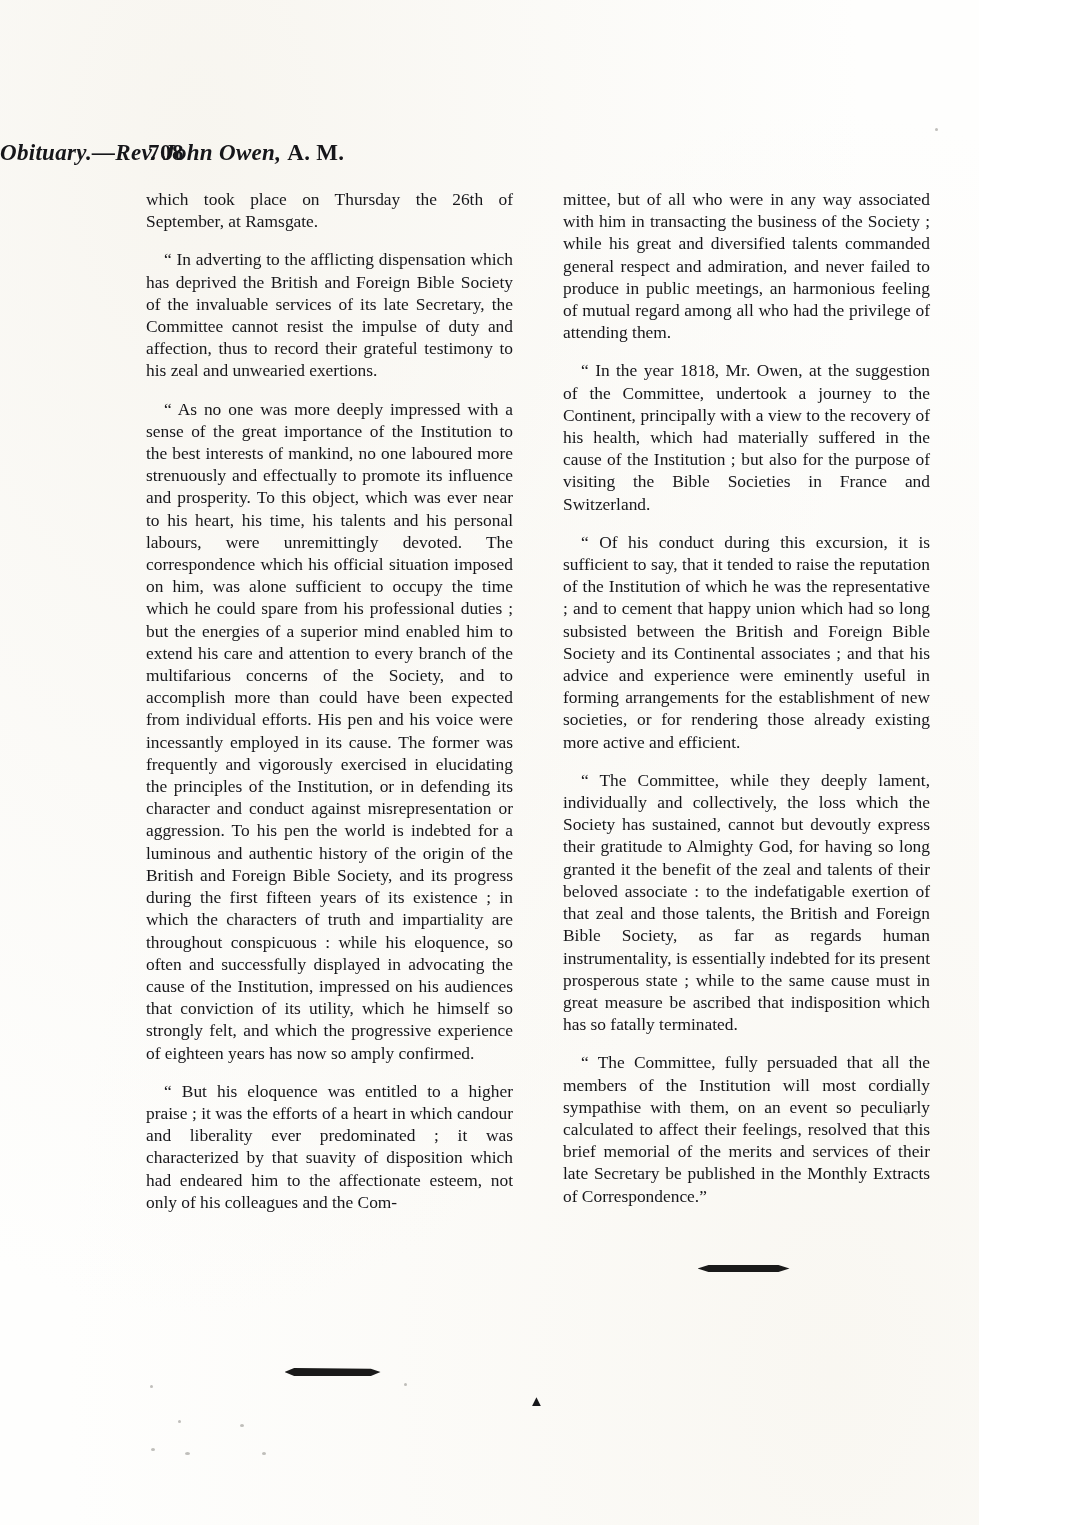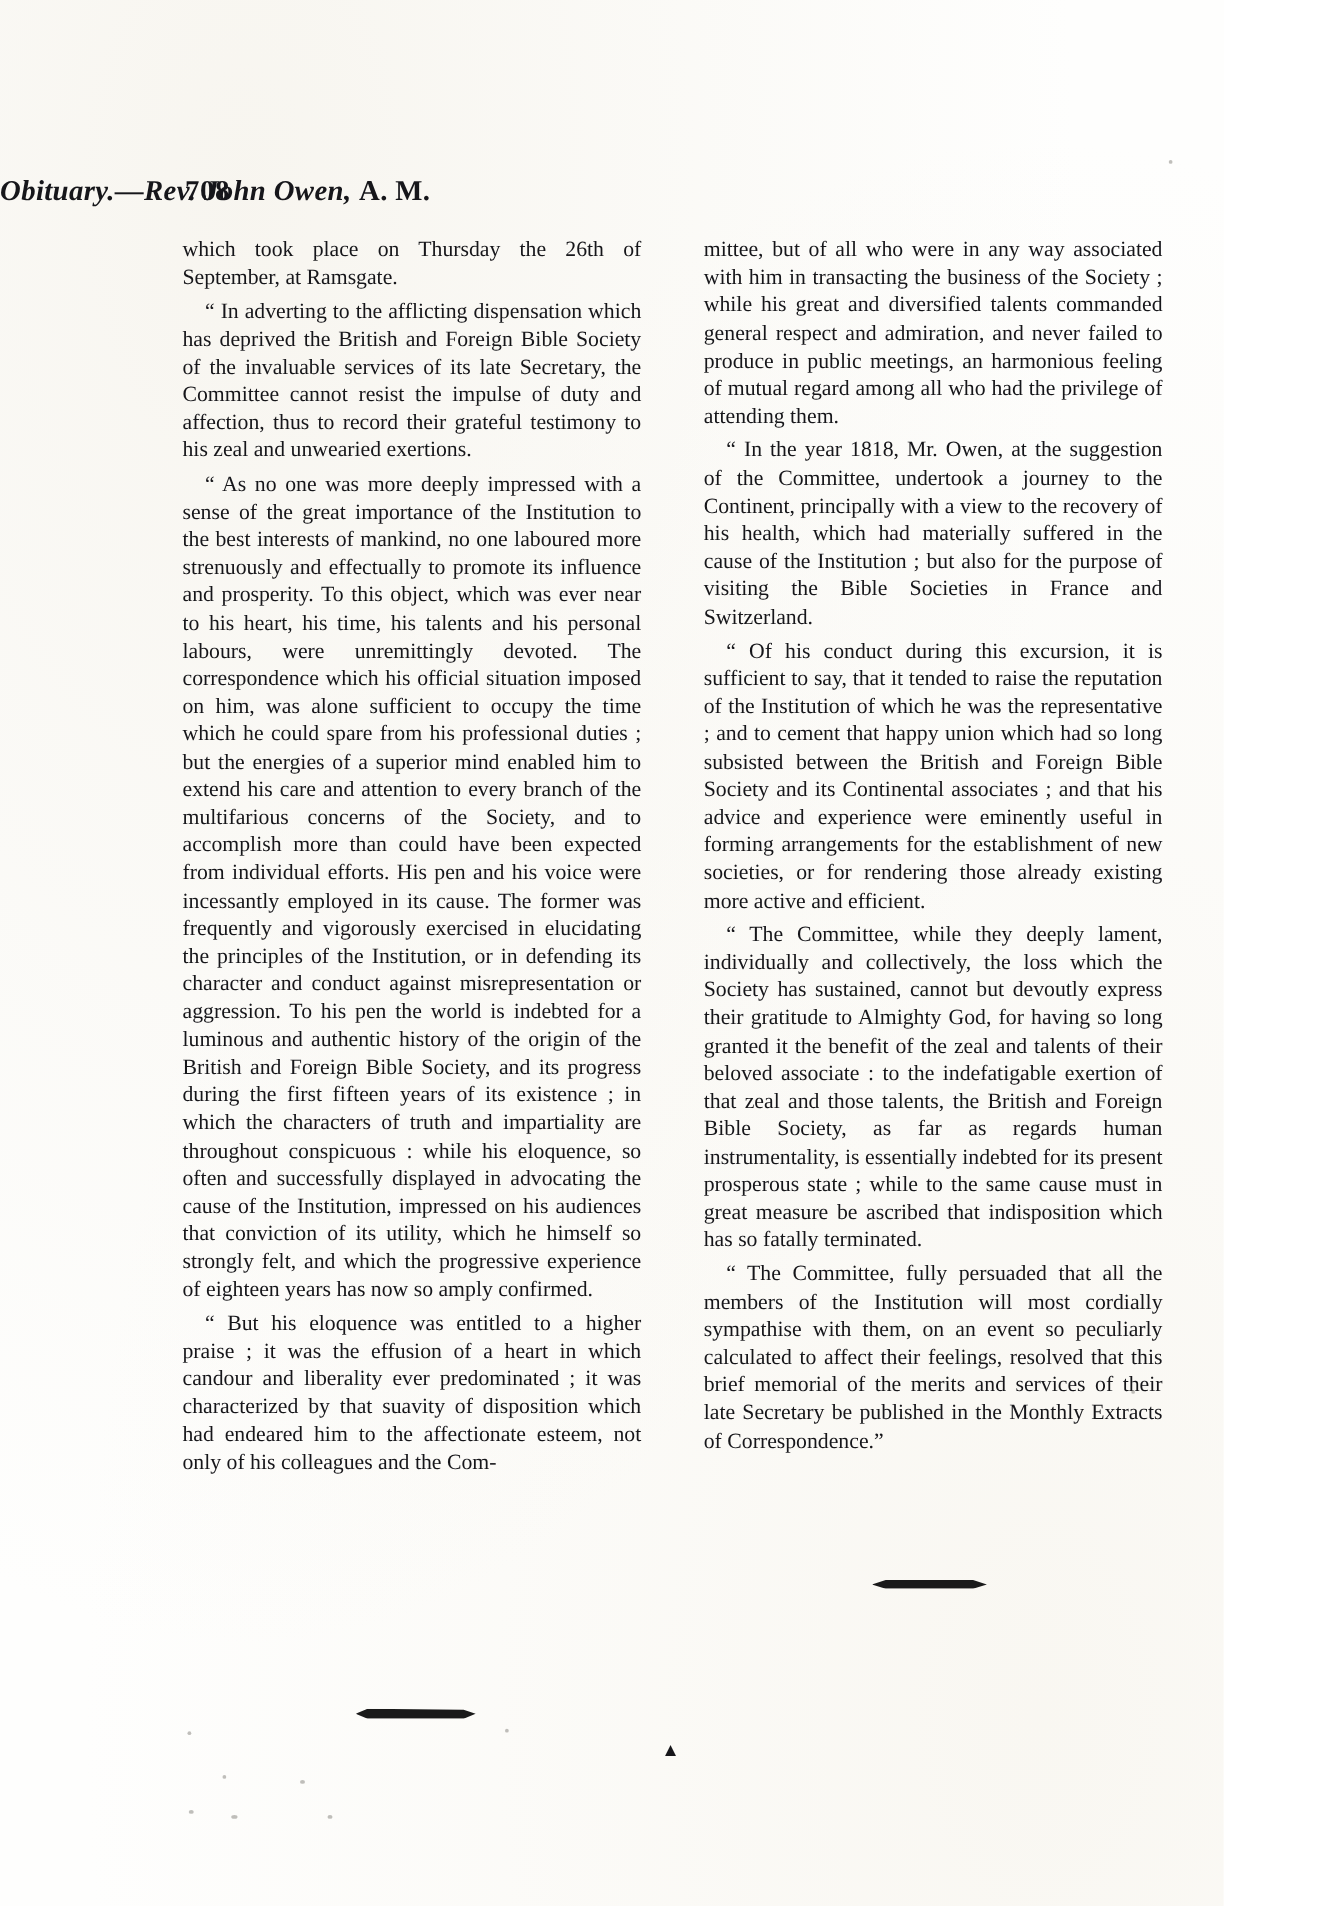--- a/index.html
+++ b/index.html
@@ -75,21 +75,21 @@
     line-height: 22.2px;
     text-align: justify;
     text-justify: inter-word;
     hyphens: manual;
     text-indent: 18px;
   }
   p.noindent {
     text-indent: 0;
   }
   .col p + p {
-    margin-top: 5px;
+    margin-top: 16px;
   }
 
   .ornament-wrap {
     position: absolute;
     width: 373px;
     text-align: center;
   }
   .ornament {
     display: inline-block;
     width: 92px;
@@ -138,21 +138,21 @@
       <span class="roman">A. M.</span>
     </div>
   </div>
 
   <div class="columns">
 
     <div class="col">
       <p class="noindent">which took place on Thursday the 26th of September, at Ramsgate.</p>
       <p>“ In adverting to the afflicting dispensation which has deprived the British and Foreign Bible Society of the invaluable services of its late Secretary, the Committee cannot resist the impulse of duty and affection, thus to record their grateful testimony to his zeal and unwearied exertions.</p>
       <p>“ As no one was more deeply impressed with a sense of the great importance of the Institution to the best interests of mankind, no one laboured more strenuously and effectually to promote its influence and prosperity. To this object, which was ever near to his heart, his time, his talents and his personal labours, were unremittingly devoted. The correspondence which his official situation imposed on him, was alone sufficient to occupy the time which he could spare from his professional duties ; but the energies of a superior mind enabled him to extend his care and attention to every branch of the multifarious concerns of the Society, and to accomplish more than could have been expected from individual efforts. His pen and his voice were incessantly employed in its cause. The former was frequently and vigorously exercised in elucidating the principles of the Institution, or in defending its character and conduct against misrepresentation or aggression. To his pen the world is indebted for a luminous and authentic history of the origin of the British and Foreign Bible Society, and its progress during the first fifteen years of its existence ; in which the characters of truth and impartiality are throughout conspicuous : while his eloquence, so often and successfully displayed in advocating the cause of the Institution, impressed on his audiences that conviction of its utility, which he himself so strongly felt, and which the progressive experience of eighteen years has now so amply confirmed.</p>
-      <p>“ But his eloquence was entitled to a higher praise ; it was the effusion of a heart in which candour and liberality ever predominated ; it was characterized by that suavity of disposition which had endeared him to the affectionate esteem, not only of his colleagues and the Com-</p>
+      <p>“ But his eloquence was entitled to a higher praise ; it was the efforts of a heart in which candour and liberality ever predominated ; it was characterized by that suavity of disposition which had endeared him to the affectionate esteem, not only of his colleagues and the Com-</p>
     </div>
 
     <div class="col">
       <p class="noindent">mittee, but of all who were in any way associated with him in transacting the business of the Society ; while his great and diversified talents commanded general respect and admiration, and never failed to produce in public meetings, an harmonious feeling of mutual regard among all who had the privilege of attending them.</p>
       <p>“ In the year 1818, Mr. Owen, at the suggestion of the Committee, undertook a journey to the Continent, principally with a view to the recovery of his health, which had materially suffered in the cause of the Institution ; but also for the purpose of visiting the Bible Societies in France and Switzerland.</p>
       <p>“ Of his conduct during this excursion, it is sufficient to say, that it tended to raise the reputation of the Institution of which he was the representative ; and to cement that happy union which had so long subsisted between the British and Foreign Bible Society and its Continental associates ; and that his advice and experience were eminently useful in forming arrangements for the establishment of new societies, or for rendering those already existing more active and efficient.</p>
       <p>“ The Committee, while they deeply lament, individually and collectively, the loss which the Society has sustained, cannot but devoutly express their gratitude to Almighty God, for having so long granted it the benefit of the zeal and talents of their beloved associate : to the indefatigable exertion of that zeal and those talents, the British and Foreign Bible Society, as far as regards human instrumentality, is essentially indebted for its present prosperous state ; while to the same cause must in great measure be ascribed that indisposition which has so fatally terminated.</p>
       <p>“ The Committee, fully persuaded that all the members of the Institution will most cordially sympathise with them, on an event so peculiarly calculated to affect their feelings, resolved that this brief memorial of the merits and services of their late Secretary be published in the Monthly Extracts of Correspondence.”</p>
     </div>
 

